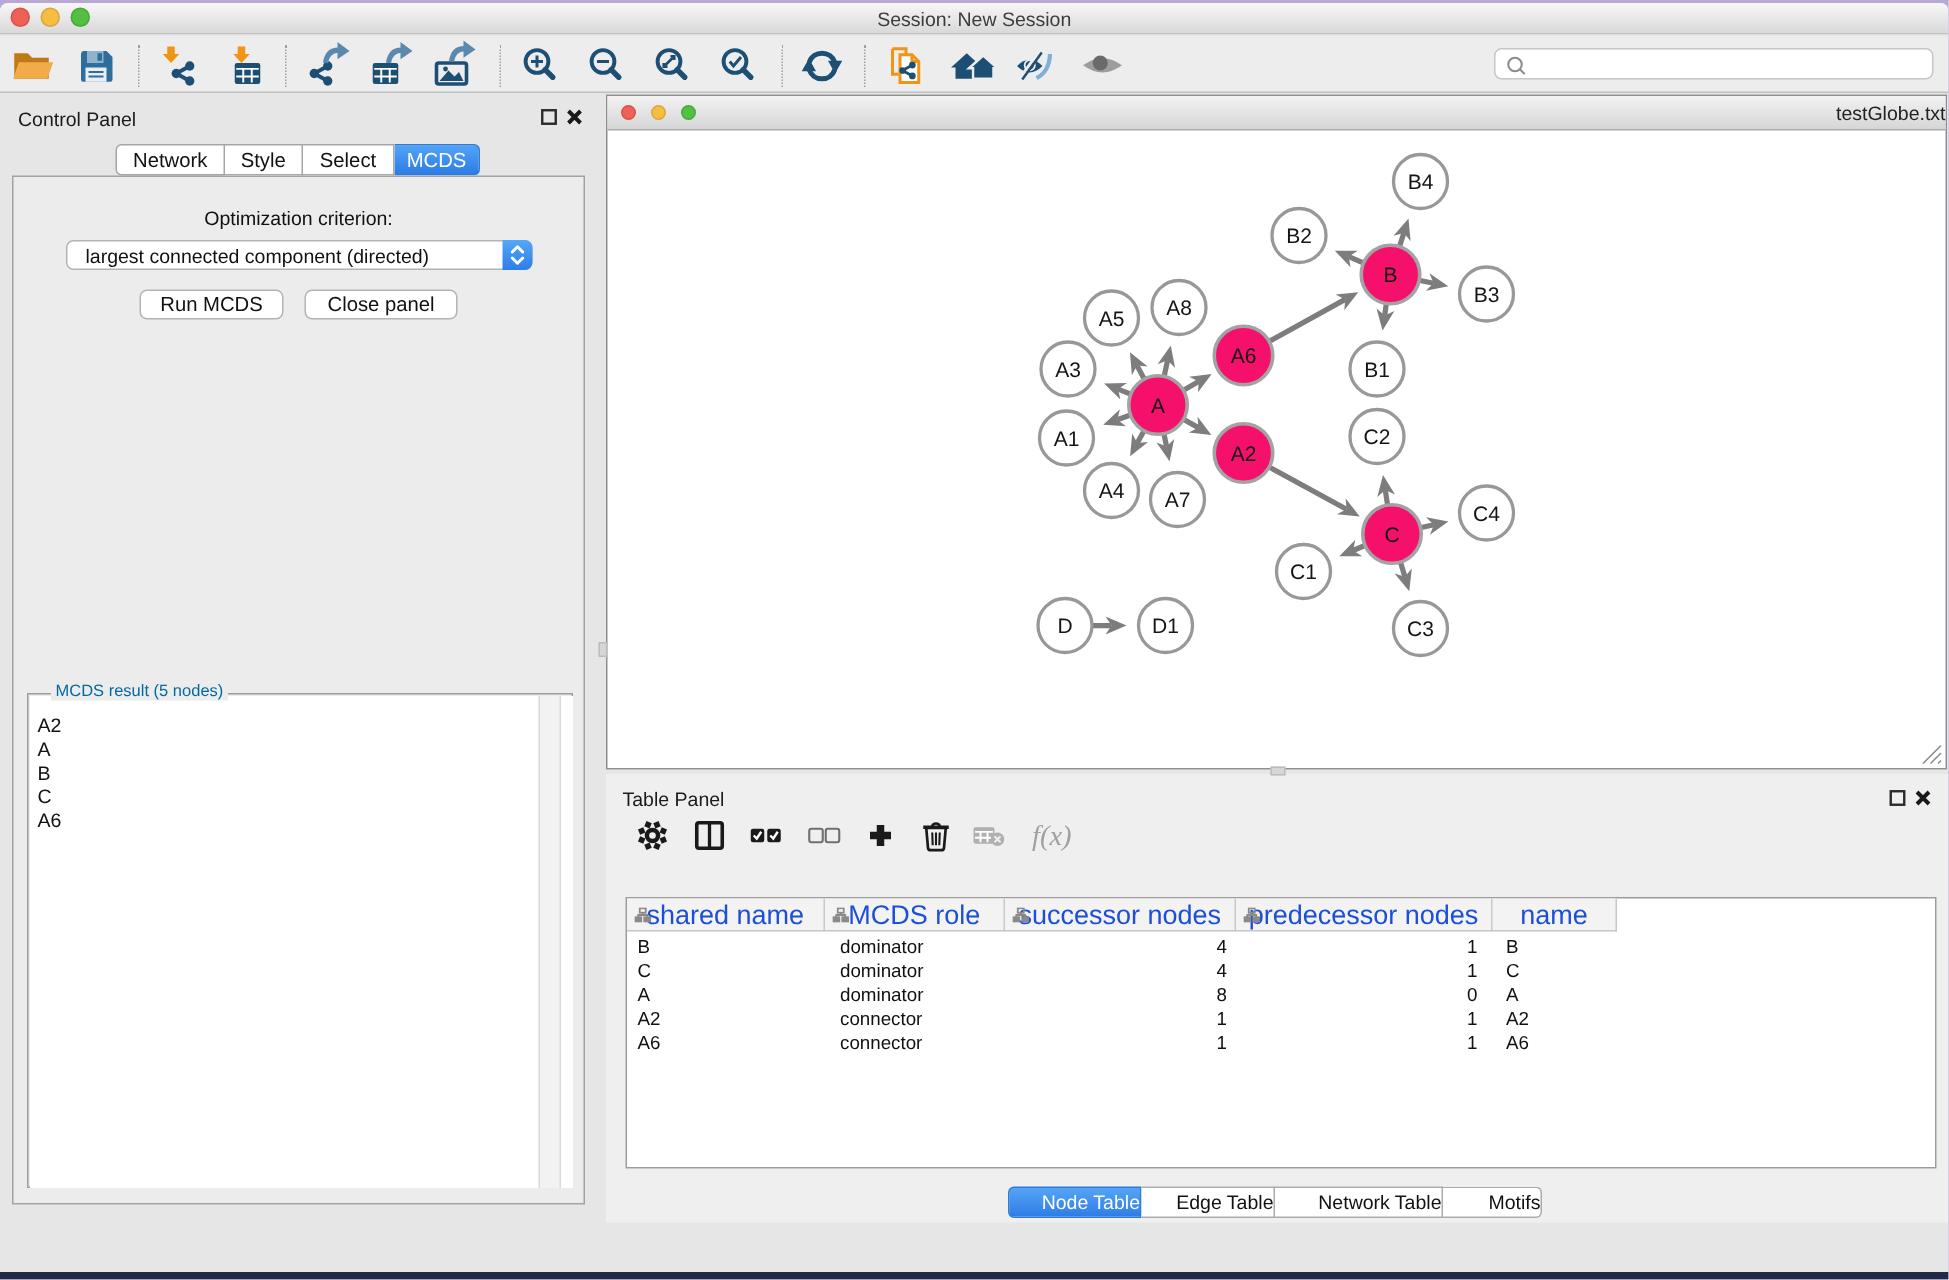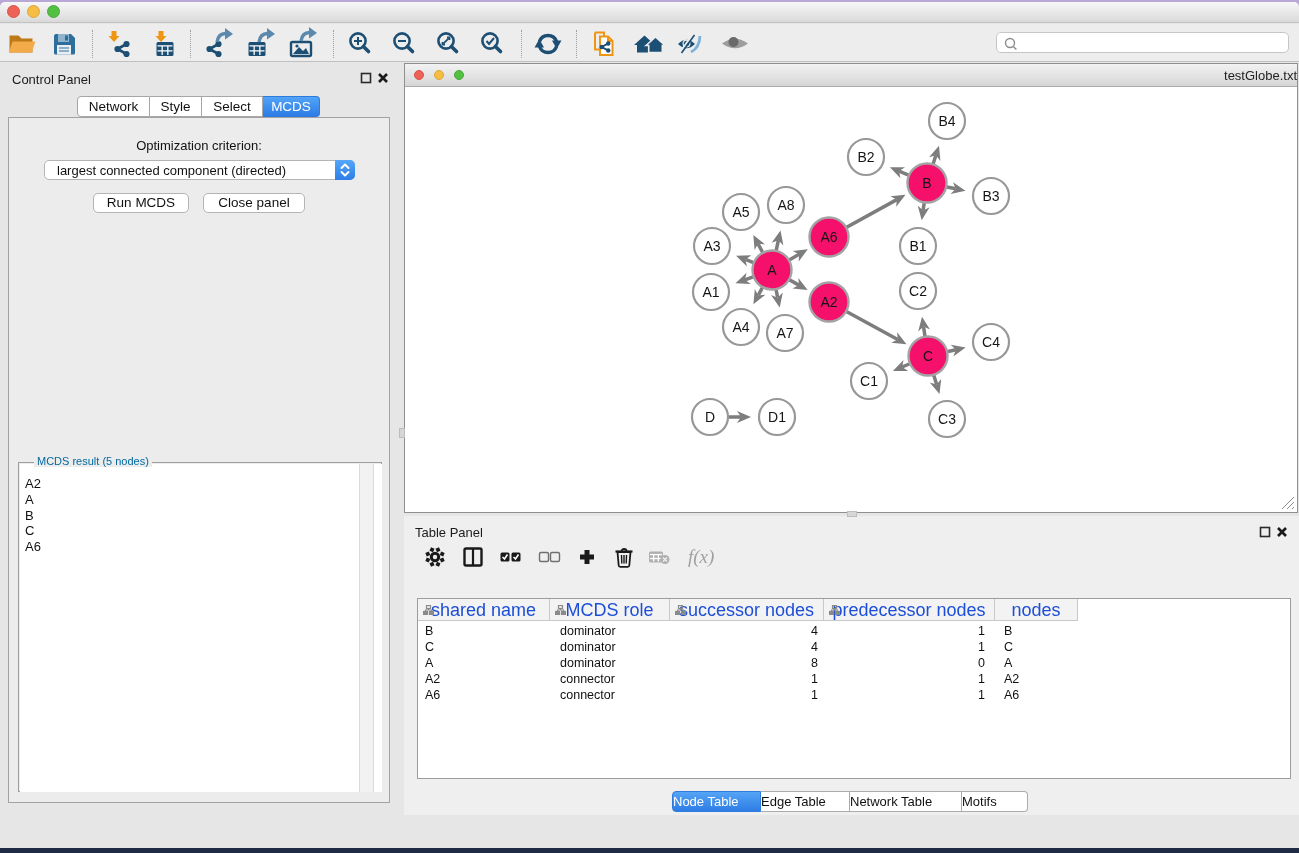--- a/index.html
+++ b/index.html
@@ -34,37 +34,38 @@
 #nettitle .title{position:absolute;left:0;right:0;top:4px;text-align:right;font-size:13px;color:#222}
 #netcanvas{position:absolute;left:1px;top:24px;right:1px;bottom:1px;background:#fff}
 
 #tpanel{position:absolute;left:404px;top:514px;width:895px;height:299px;background:#efefef}
 #ttools{position:absolute;left:0;top:27px;height:30px}
 #tablebox{position:absolute;left:13px;top:82px;width:874px;height:181px;background:#fff;border:1px solid #9c9c9c}
 #thead{position:absolute;left:0;top:0;width:660px;height:22px;background:#f3f3f3;border-bottom:1px solid #c9c9c9;font-size:18px;color:#1d4ed8}
 .hcell{position:absolute;top:0;height:22px;border-right:1px solid #c9c9c9;white-space:nowrap;overflow:hidden;text-align:center;line-height:22px}
 .trow{position:absolute;font-size:12.5px;color:#111;height:16px;line-height:16px}
 #ttabs{position:absolute;left:268px;top:275px;height:21px;display:flex;font-size:13px}
-#ttabs .tab{border:1px solid #ababab;border-left:none;background:#fff;height:21px;line-height:20px;text-align:left;color:#111}
+#ttabs .tab{border:1px solid #ababab;border-left:none;background:#fff;height:21px;line-height:20px;text-align:right;color:#111}
 #ttabs .tab.first{border-left:1px solid #ababab;border-radius:4px 0 0 4px;background:linear-gradient(#55a4f5,#2e7de6);color:#fff;border-color:#2f7add}
 #ttabs .tab.last{border-radius:0 4px 4px 0}
 
 #statusbar{position:absolute;left:0;top:813px;width:100%;height:31px;background:#f0f0f0;border-top:1px solid #cbcbcb}
 #memorybtn{position:absolute;right:13px;top:7px;width:71px;height:23px;background:#fdfdfd;border:1px solid #ababab;border-radius:4px;font-size:12px;color:#111;line-height:20px;text-align:center}
 #listbtn{position:absolute;left:10px;top:9px;width:27px;height:19px;background:#fdfdfd;border:1px solid #9f9f9f}
 #bottomstrip{position:absolute;left:0;top:848px;width:1299px;height:5px;background:#1f2b45}
 svg{display:block}
 </style></head>
 <body>
 <div id="app">
 
   <div id="titlebar">
     <div class="tl" style="left:7px;top:3px;background:#ee6156;border:0.5px solid #d8524b"></div>
     <div class="tl" style="left:27px;top:3px;background:#f5bd41;border:0.5px solid #dba63a"></div>
     <div class="tl" style="left:47px;top:3px;background:#53c043;border:0.5px solid #47a83b"></div>
+    <div class="title">Session: New Session</div>
   </div>
 
   <div id="toolbar">
     <svg width="770" height="40" style="position:absolute;left:0;top:-1px">
         <g>
           <path d="M9.5,12.5 L18.5,12.5 L21.5,15.5 L32.5,15.5 L32.5,29.5 L9.5,29.5 Z" fill="#bd7a17"></path>
           <path d="M12.5,18.5 L35.5,18.5 L31.5,29.5 L8.8,29.5 Z" fill="#f3ab49"></path>
         </g>
         <g>
           <path d="M54,11 h17 l4,4 v15 a1.5,1.5 0 0 1 -1.5,1.5 h-18 a1.5,1.5 0 0 1 -1.5,-1.5 v-17 a1.5,1.5 0 0 1 1.5,-1.5 Z" fill="#2d6e9d"></path>
@@ -397,21 +398,21 @@
               </g>
             </svg>successor nodes</div>
           <div class="hcell" style="left:406px;width:171px"><svg width="11" height="10" style="position:absolute;left:5px;top:6px">
               <g fill="none" stroke="#8a8a8a" stroke-width="1.2">
                 <rect x="3.5" y="0.5" width="4" height="3"></rect>
                 <rect x="0.5" y="6.5" width="4" height="3" fill="#8a8a8a"></rect>
                 <rect x="6.5" y="6.5" width="4" height="3" fill="#8a8a8a"></rect>
                 <path d="M5.5 3.5 V5 M2.5 6.5 V5 H8.5 V6.5"></path>
               </g>
             </svg>predecessor nodes</div>
-          <div class="hcell" style="left:577px;width:83px">nodes</div>
+          <div class="hcell" style="left:577px;width:83px">name</div>
         </div>
       <div id="trows">
           <div class="trow" style="left:7px;top:24px;width:100px">B</div>
           <div class="trow" style="left:142px;top:24px;width:100px">dominator</div>
           <div class="trow" style="left:252px;top:24px;width:148px;text-align:right">4</div>
           <div class="trow" style="left:406px;top:24px;width:161px;text-align:right">1</div>
           <div class="trow" style="left:586px;top:24px;width:70px">B</div>
           <div class="trow" style="left:7px;top:40px;width:100px">C</div>
           <div class="trow" style="left:142px;top:40px;width:100px">dominator</div>
           <div class="trow" style="left:252px;top:40px;width:148px;text-align:right">4</div>

